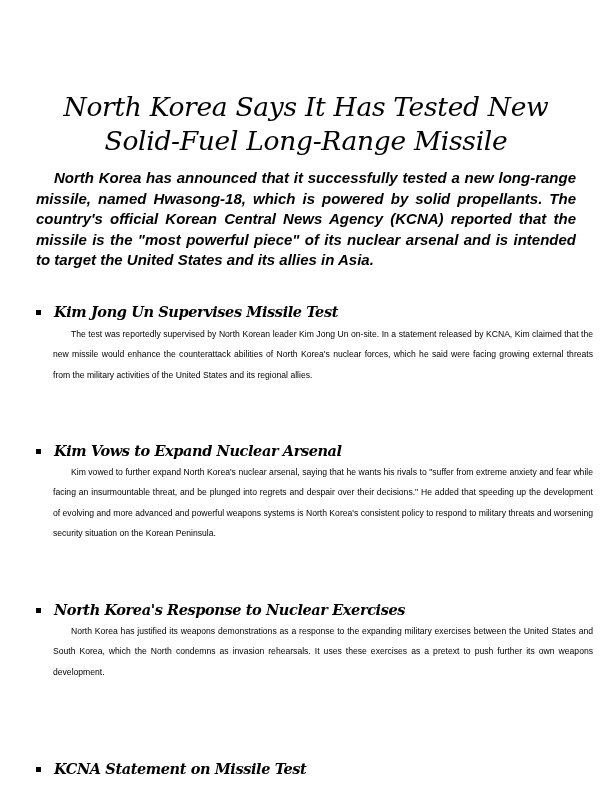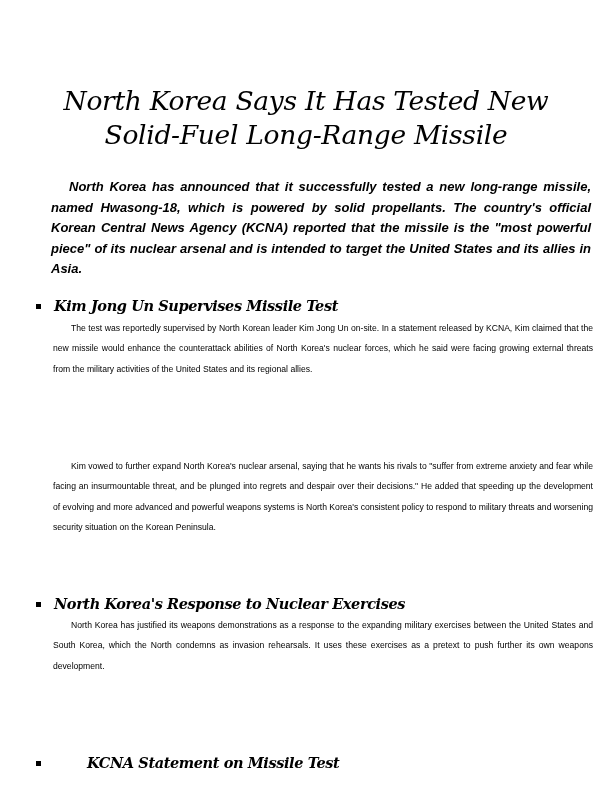--- a/index.html
+++ b/index.html
@@ -1,28 +1,28 @@
 <!DOCTYPE html>
 <html><head>
   <meta charset="utf-8">
   <style>
     html, body { margin: 0; padding: 0; background: #ffffff; }
     body { width: 612px; height: 792px; position: relative; overflow: hidden; color: #000; }
-    .page { position: absolute; left: 0; top: 8px; width: 612px; height: 668px; }
+    .page { position: absolute; left: 0; top: 14px; width: 612px; height: 668px; }
     .title {
       position: absolute; left: 30px; width: 552px; top: 76px;
       text-align: center;
       font-family: "DejaVu Serif", serif; font-style: italic; font-weight: normal;
       font-size: 26.5px; line-height: 34px; letter-spacing: -0.3px;
     }
     .lead {
       position: absolute; left: 36px; width: 540px; top: 154px;
       font-family: "Liberation Sans", sans-serif; font-style: italic; font-weight: bold;
-      font-size: 13px; line-height: 20.5px; text-align: justify; text-indent: 18px;
-      margin: 15px;
+      font-size: 15px; line-height: 20.5px; text-align: justify; text-indent: 18px;
+      margin: 0;
     }
     .heading {
       position: absolute; left: 36px; width: 540px;
       font-family: "DejaVu Serif", serif; font-style: italic; font-weight: bold;
       font-size: 14.5px; line-height: 18px; letter-spacing: -0.4px;
       display: flex; align-items: center; margin-top: 41px;
     }
     .bullet { display: inline-block; width: 5px; height: 5px; background: #000; margin-right: 13px; flex: none; }
     .body-p {
       position: absolute; left: 36px; width: 540px;
@@ -37,25 +37,29 @@
   <h1 class="title" style="margin:0;">North Korea Says It Has Tested New Solid-Fuel Long-Range Missile</h1>
 
   <p class="lead">North Korea has announced that it successfully tested a new long-range missile, named Hwasong-18, which is powered by solid propellants. The country's official Korean Central News Agency (KCNA) reported that the missile is the "most powerful piece" of its nuclear arsenal and is intended to target the United States and its allies in Asia.</p>
 
   <div class="heading" style="top:248px;">
     <span class="bullet"></span>
     <span>Kim Jong Un Supervises Missile Test</span>
   </div>
   <p class="body-p" style="top:293px;">The test was reportedly supervised by North Korean leader Kim Jong Un on-site. In a statement released by KCNA, Kim claimed that the new missile would enhance the counterattack abilities of North Korea's nuclear forces, which he said were facing growing external threats from the military activities of the United States and its regional allies.</p>
 
+  <div class="heading" style="top:387px;">
+    <span class="bullet"></span>
+    <span>Kim Vows to Expand Nuclear Arsenal</span>
+  </div>
   <p class="body-p" style="top:431px;">Kim vowed to further expand North Korea's nuclear arsenal, saying that he wants his rivals to "suffer from extreme anxiety and fear while facing an insurmountable threat, and be plunged into regrets and despair over their decisions." He added that speeding up the development of evolving and more advanced and powerful weapons systems is North Korea's consistent policy to respond to military threats and worsening security situation on the Korean Peninsula.</p>
 
   <div class="heading" style="top:546px;">
     <span class="bullet"></span>
     <span>North Korea's Response to Nuclear Exercises</span>
   </div>
   <p class="body-p" style="top:590px;">North Korea has justified its weapons demonstrations as a response to the expanding military exercises between the United States and South Korea, which the North condemns as invasion rehearsals. It uses these exercises as a pretext to push further its own weapons development.</p>
 
-  <div class="heading" style="top:705px;gap:33px;">
+  <div class="heading" style="top:705px;">
     <span class="bullet"></span>
     <span>KCNA Statement on Missile Test</span>
   </div>
 </div>
 
 </body></html>

